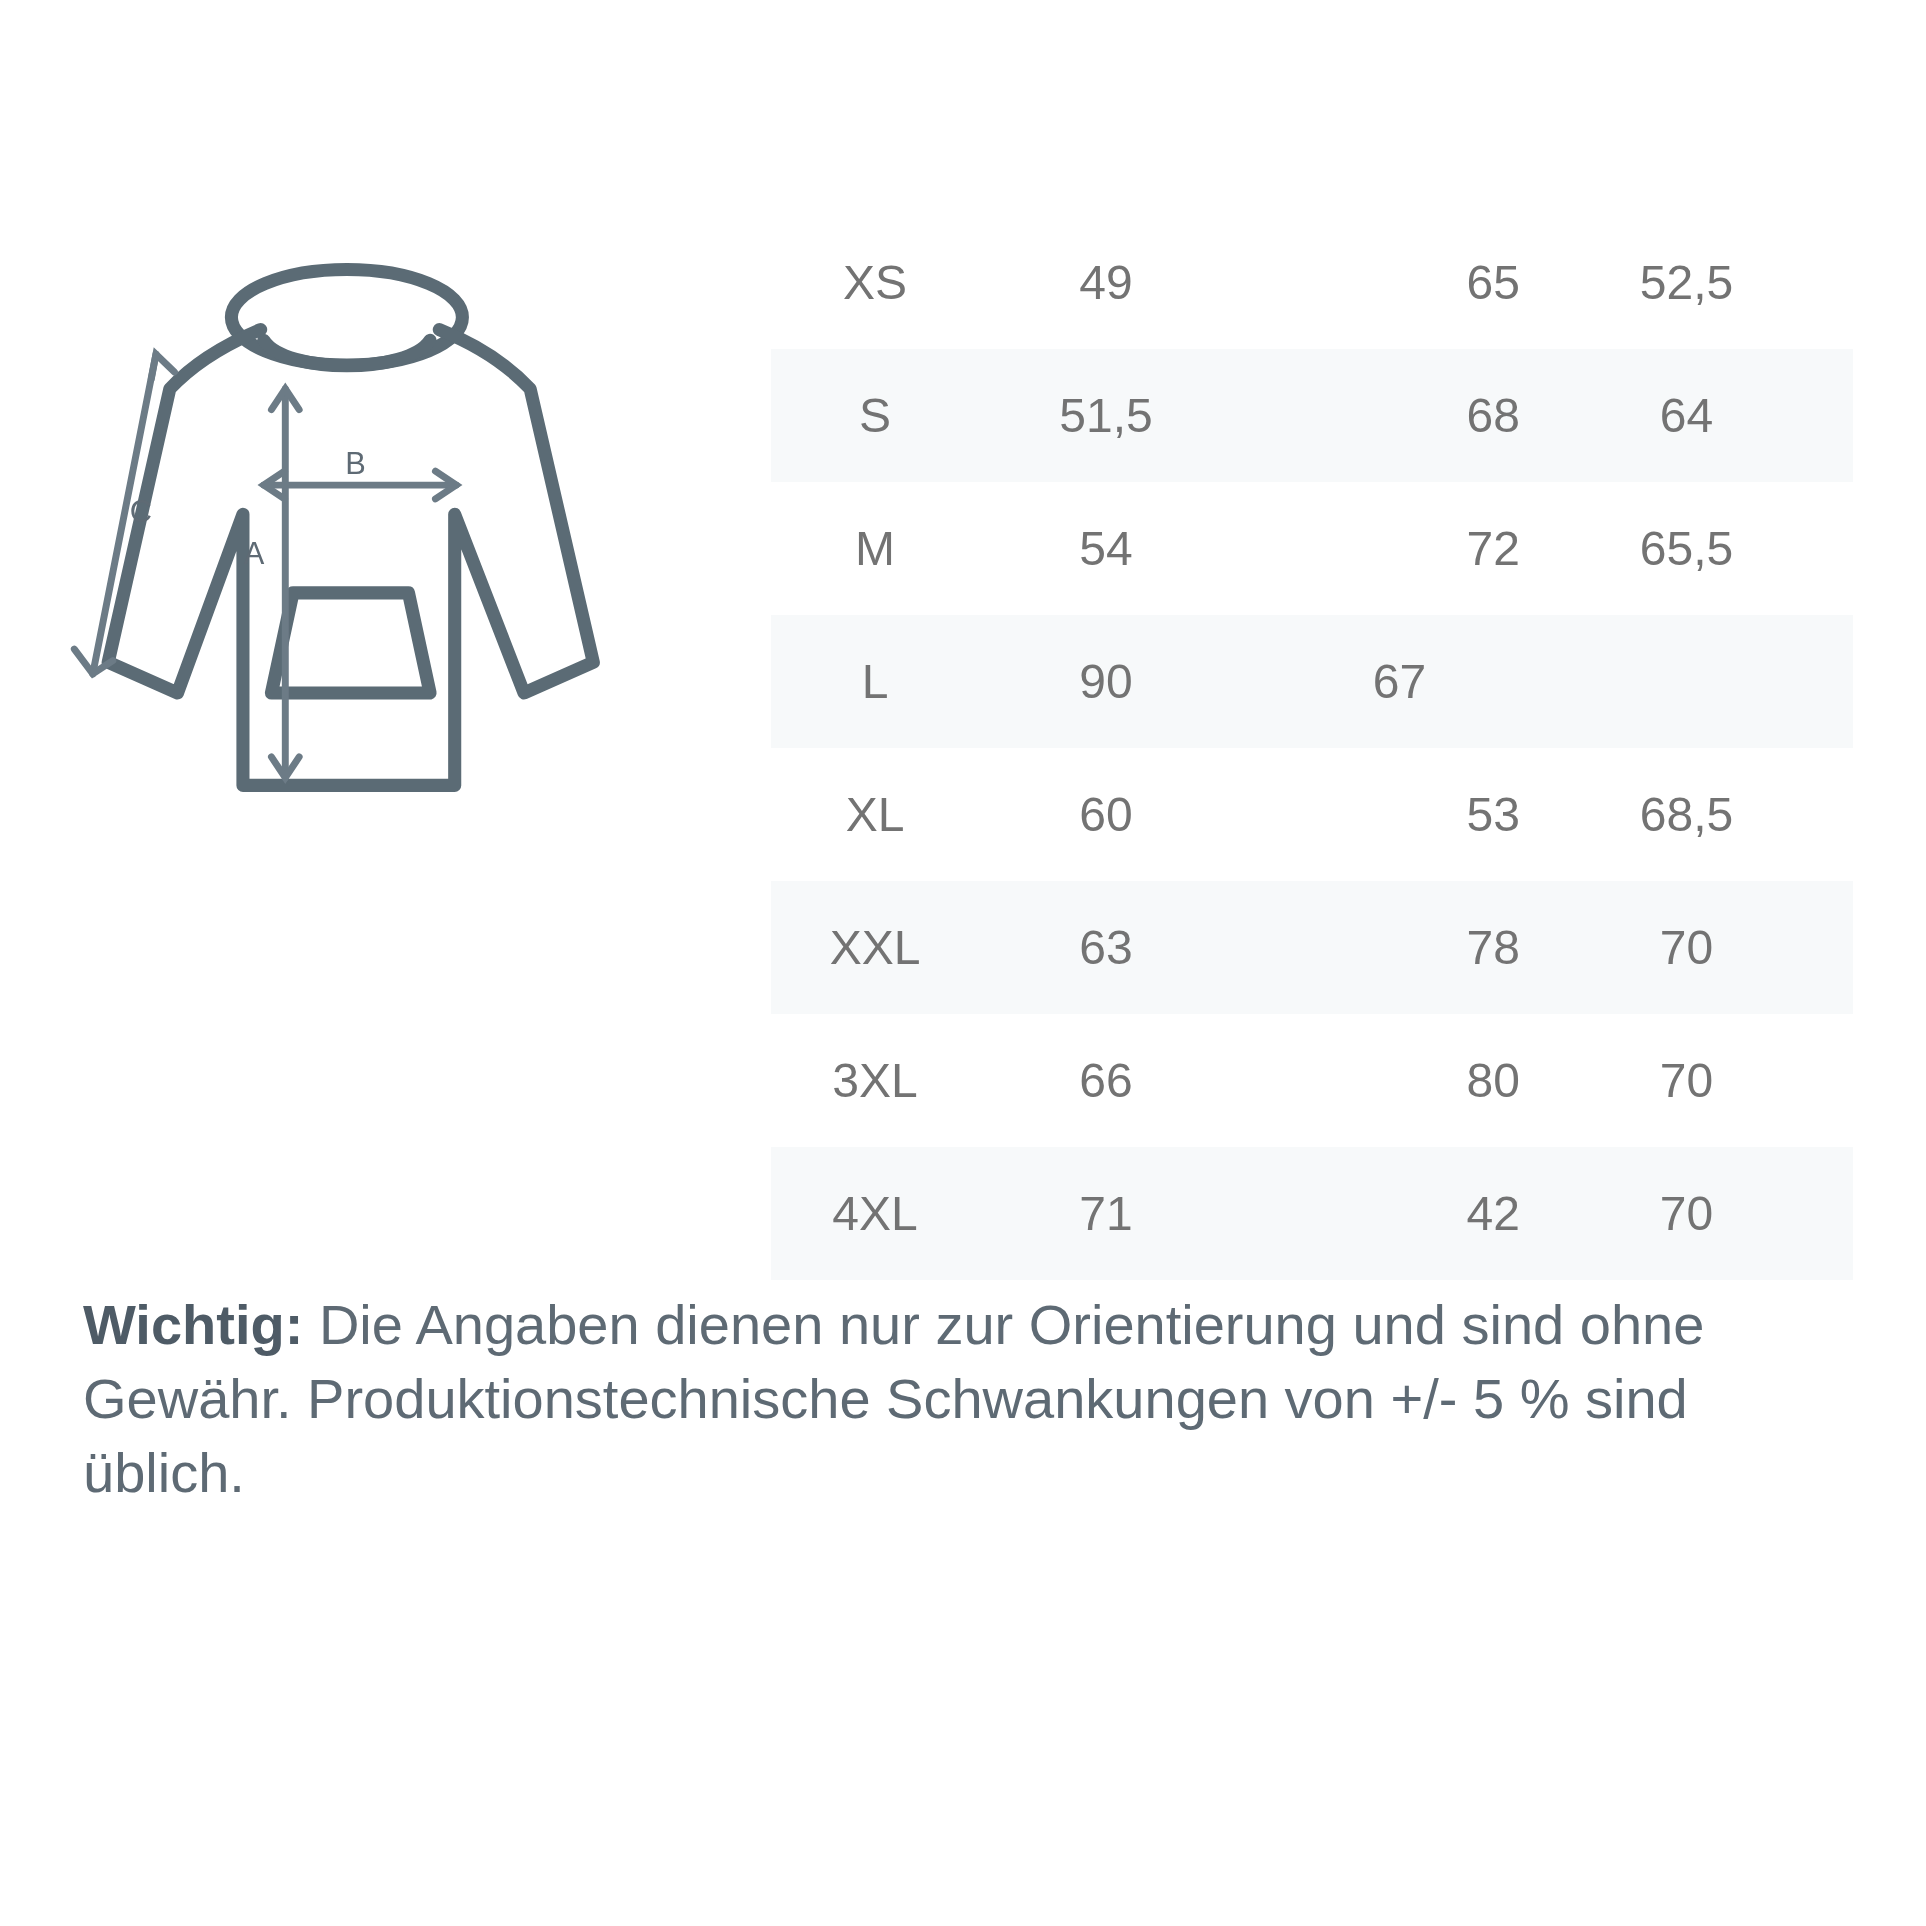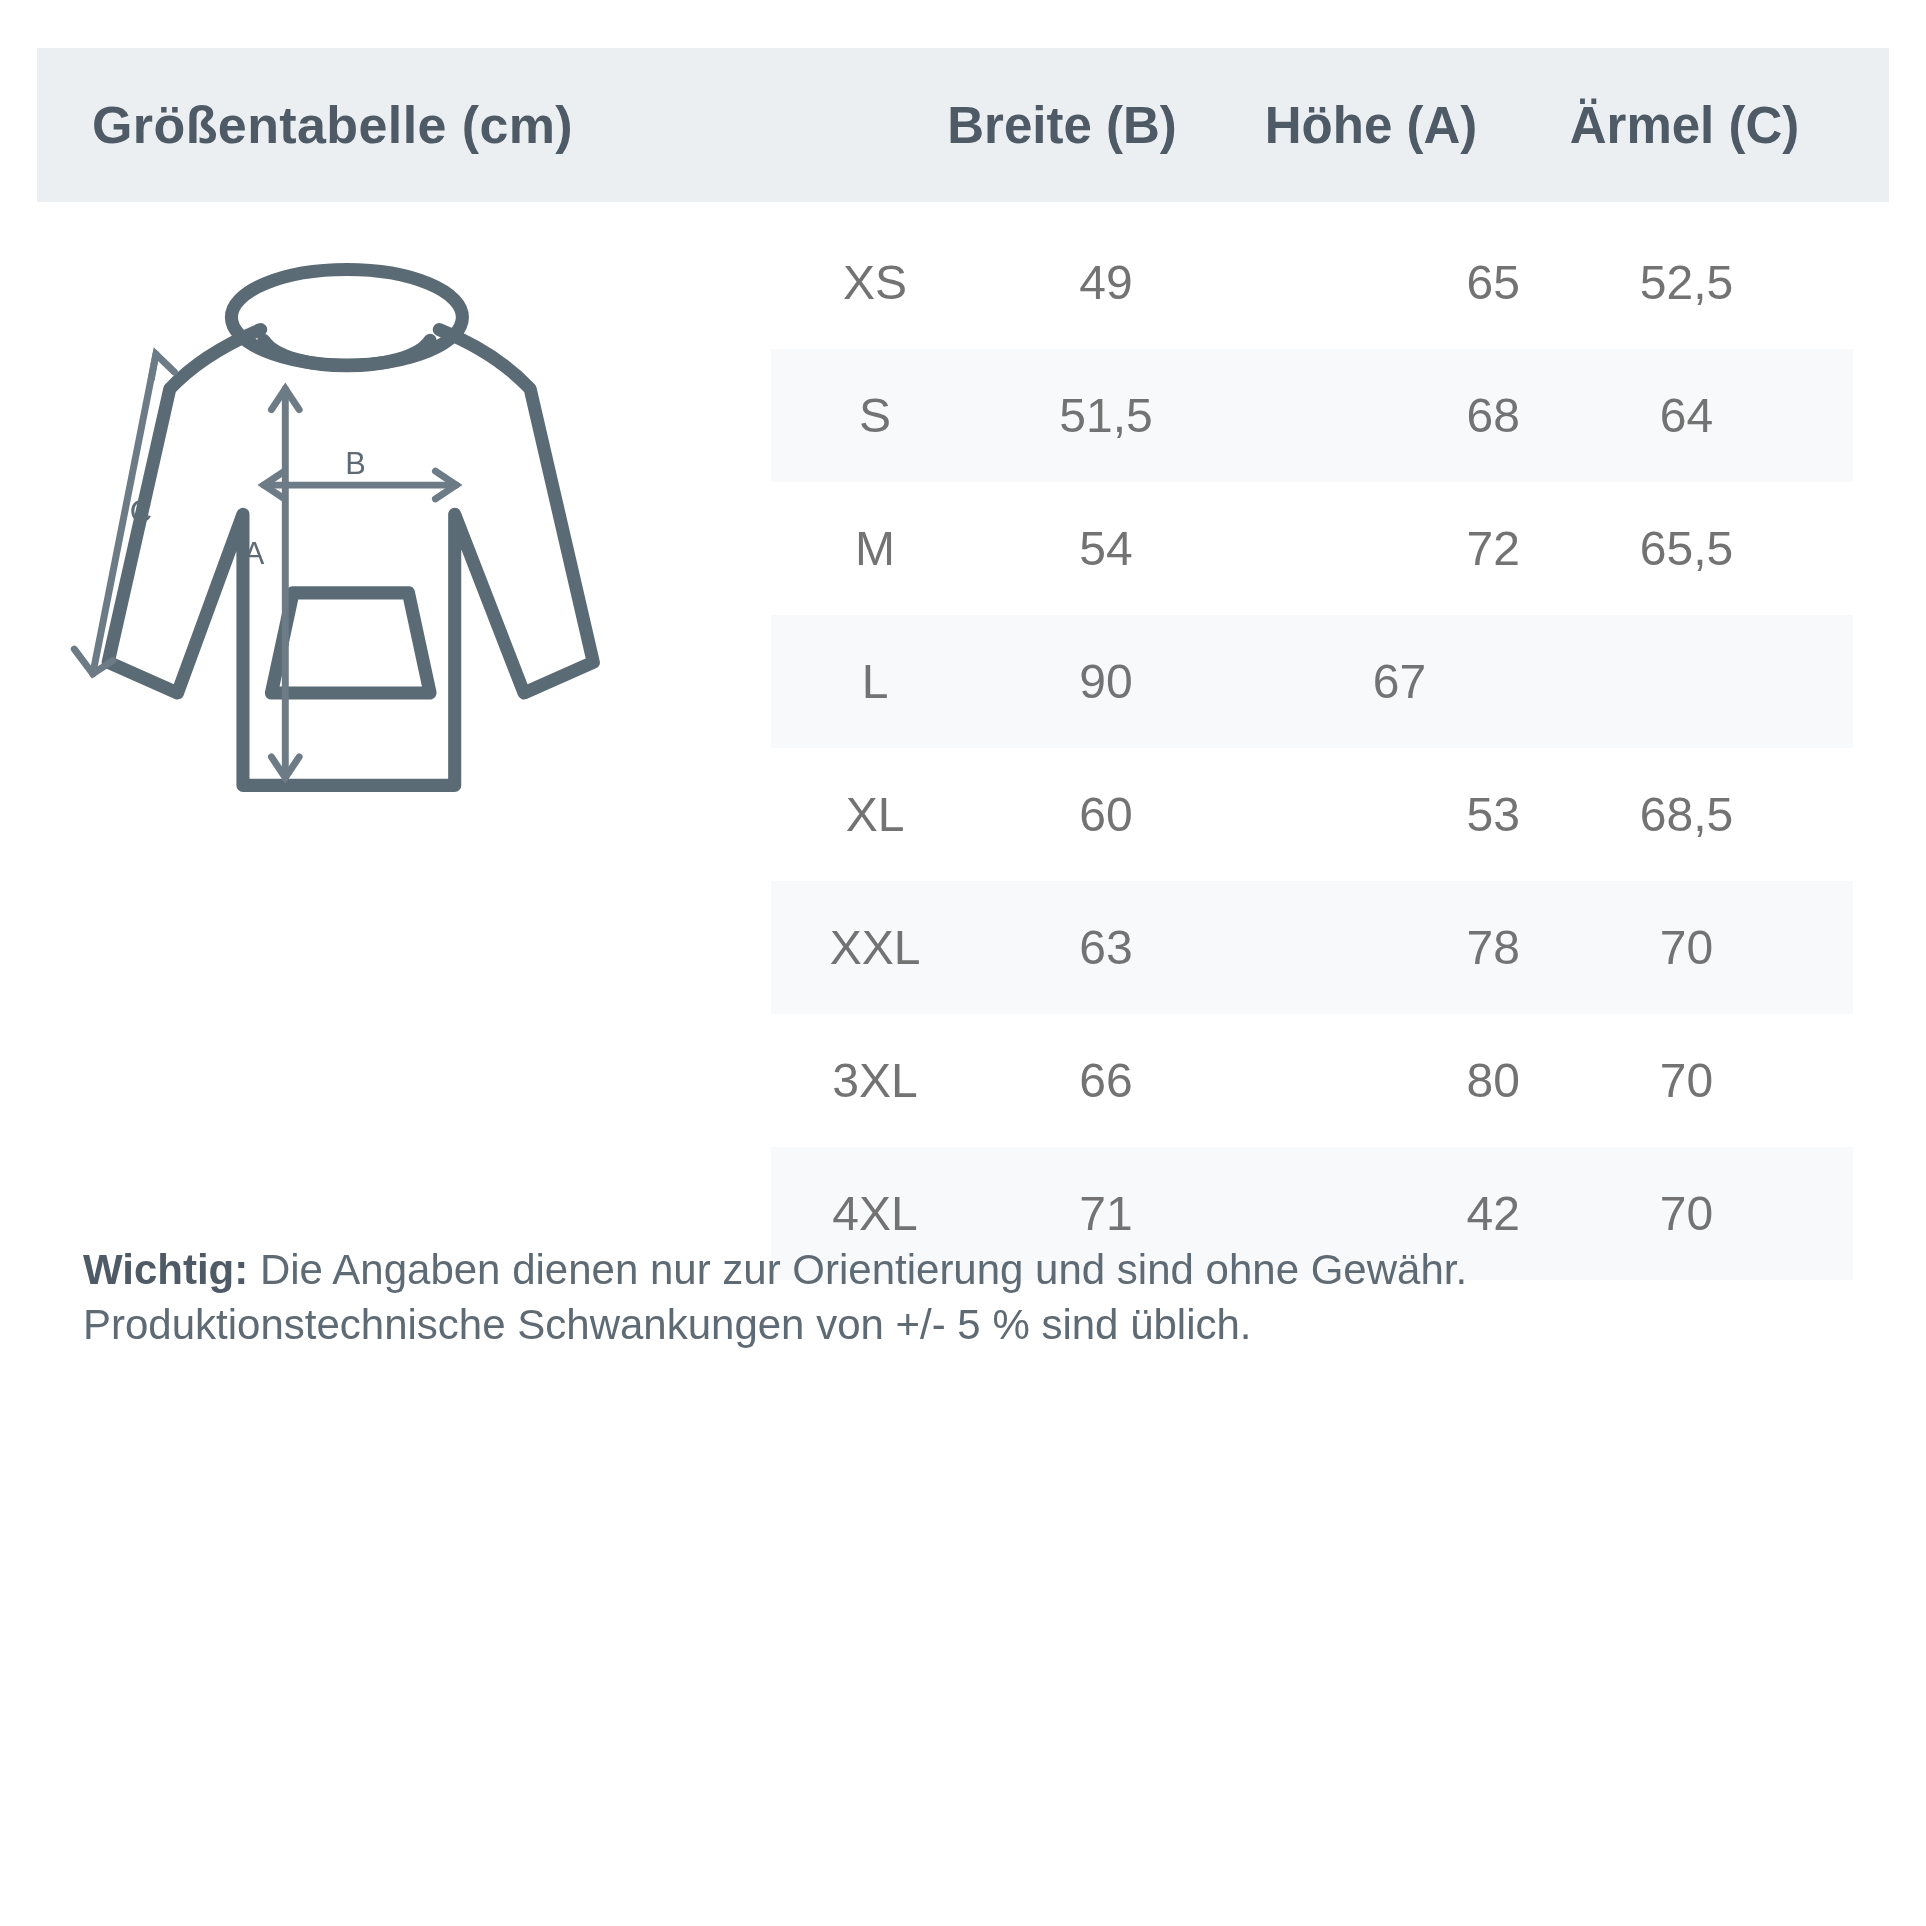--- a/index.html
+++ b/index.html
@@ -95,45 +95,36 @@
   }
   .cell.c-size { width: 208px; font-size: 48px; }
   .cell.c-b { width: 254px; }
   .cell.c-a { width: 287px; text-align: right; }
   .cell.c-c { width: 333px; }
 
   
   .footnote {
     position: absolute;
     left: 83px;
-    top: 1242px;
+    top: 1288px;
     width: 1772px;
-    font-size: 42px;
+    font-size: 56px;
     line-height: 1.32;
     color: #5e6a74;
   }
   .footnote b {
     font-weight: bold;
     color: #4e5b66;
   }
 </style>
 </head>
 <body>
 
 <div class="sheet">
 
-  <div class="header-band">
-    <div class="header-title">Größentabelle (cm)</div>
-    <div class="header-cols">
-      <div class="header-col c-size"></div>
-      <div class="header-col c-b">Breite (B)</div>
-      <div class="header-col c-a">Höhe (A)</div>
-      <div class="header-col c-c">Ärmel (C)</div>
-    </div>
-  </div>
 
   <div class="illustration">
     <svg viewBox="0 0 900 800" width="693" height="616" aria-hidden="true">
       <g fill="none" stroke="#5b6b75" stroke-width="17" stroke-linejoin="round" stroke-linecap="round">
 
         <ellipse cx="370" cy="112" rx="150" ry="62"></ellipse>
 
         <path d="M262 142 C 290 186 450 186 478 142"></path>
 
         <path d="M258 128

